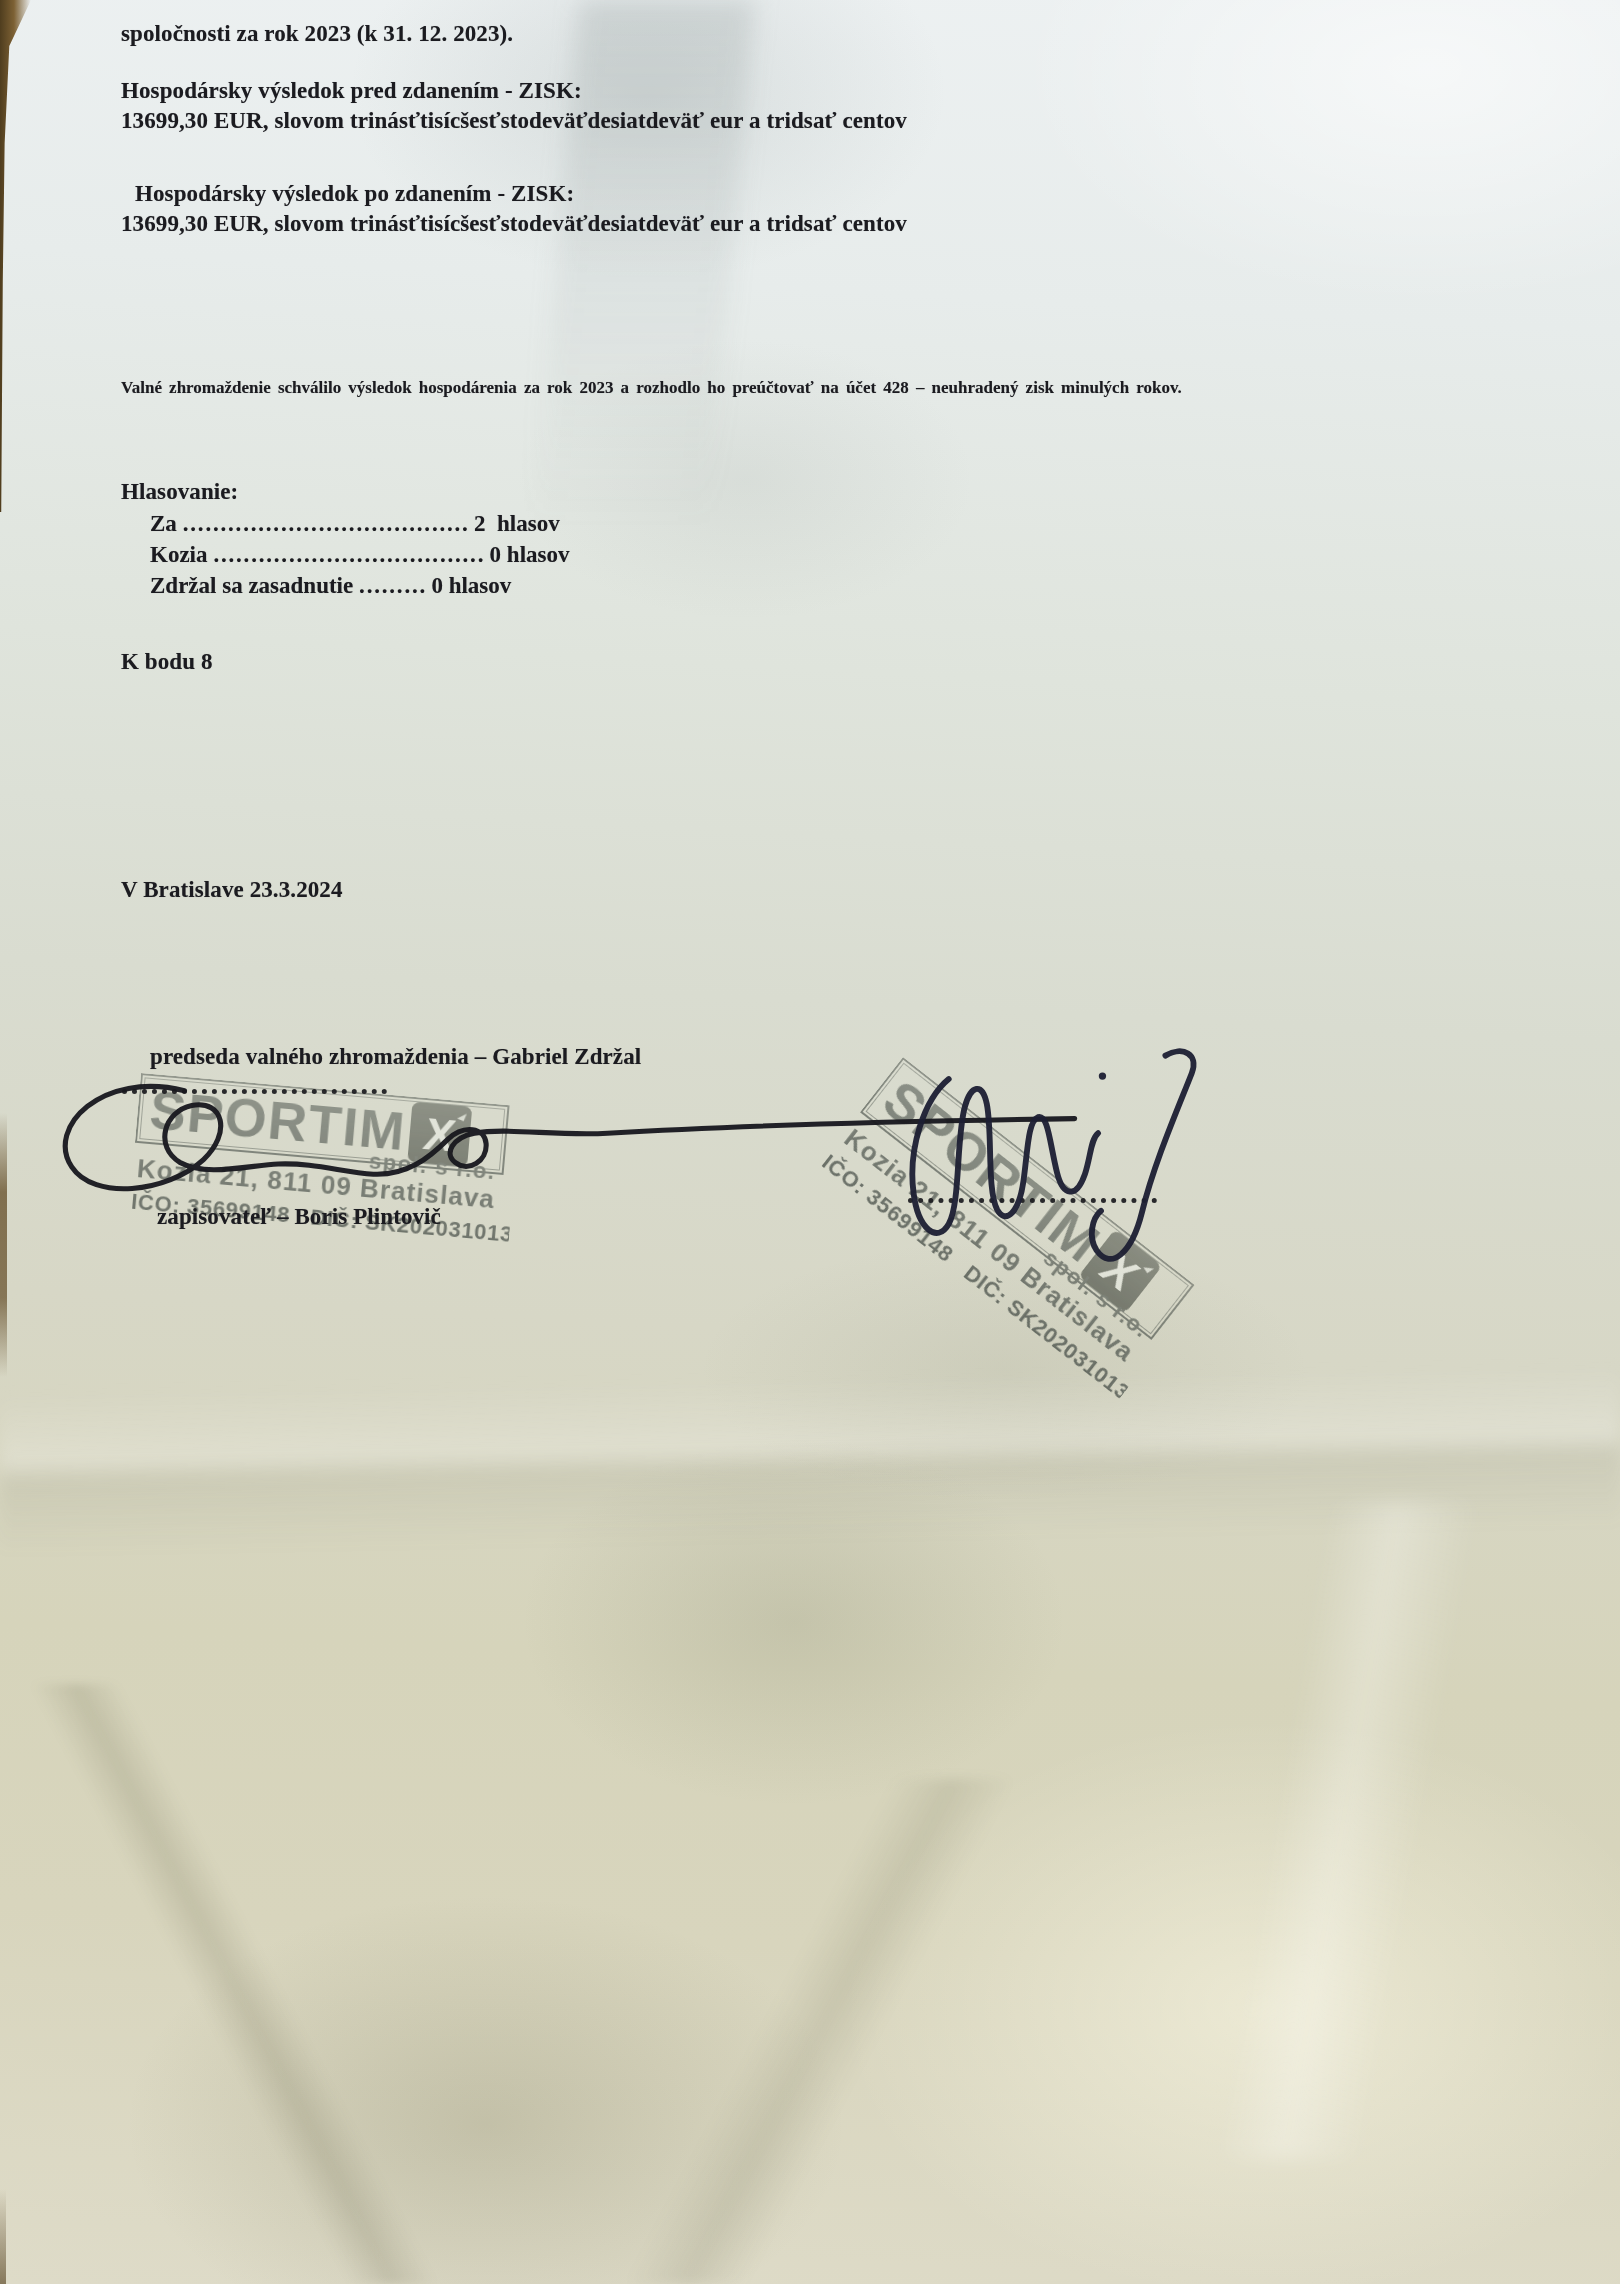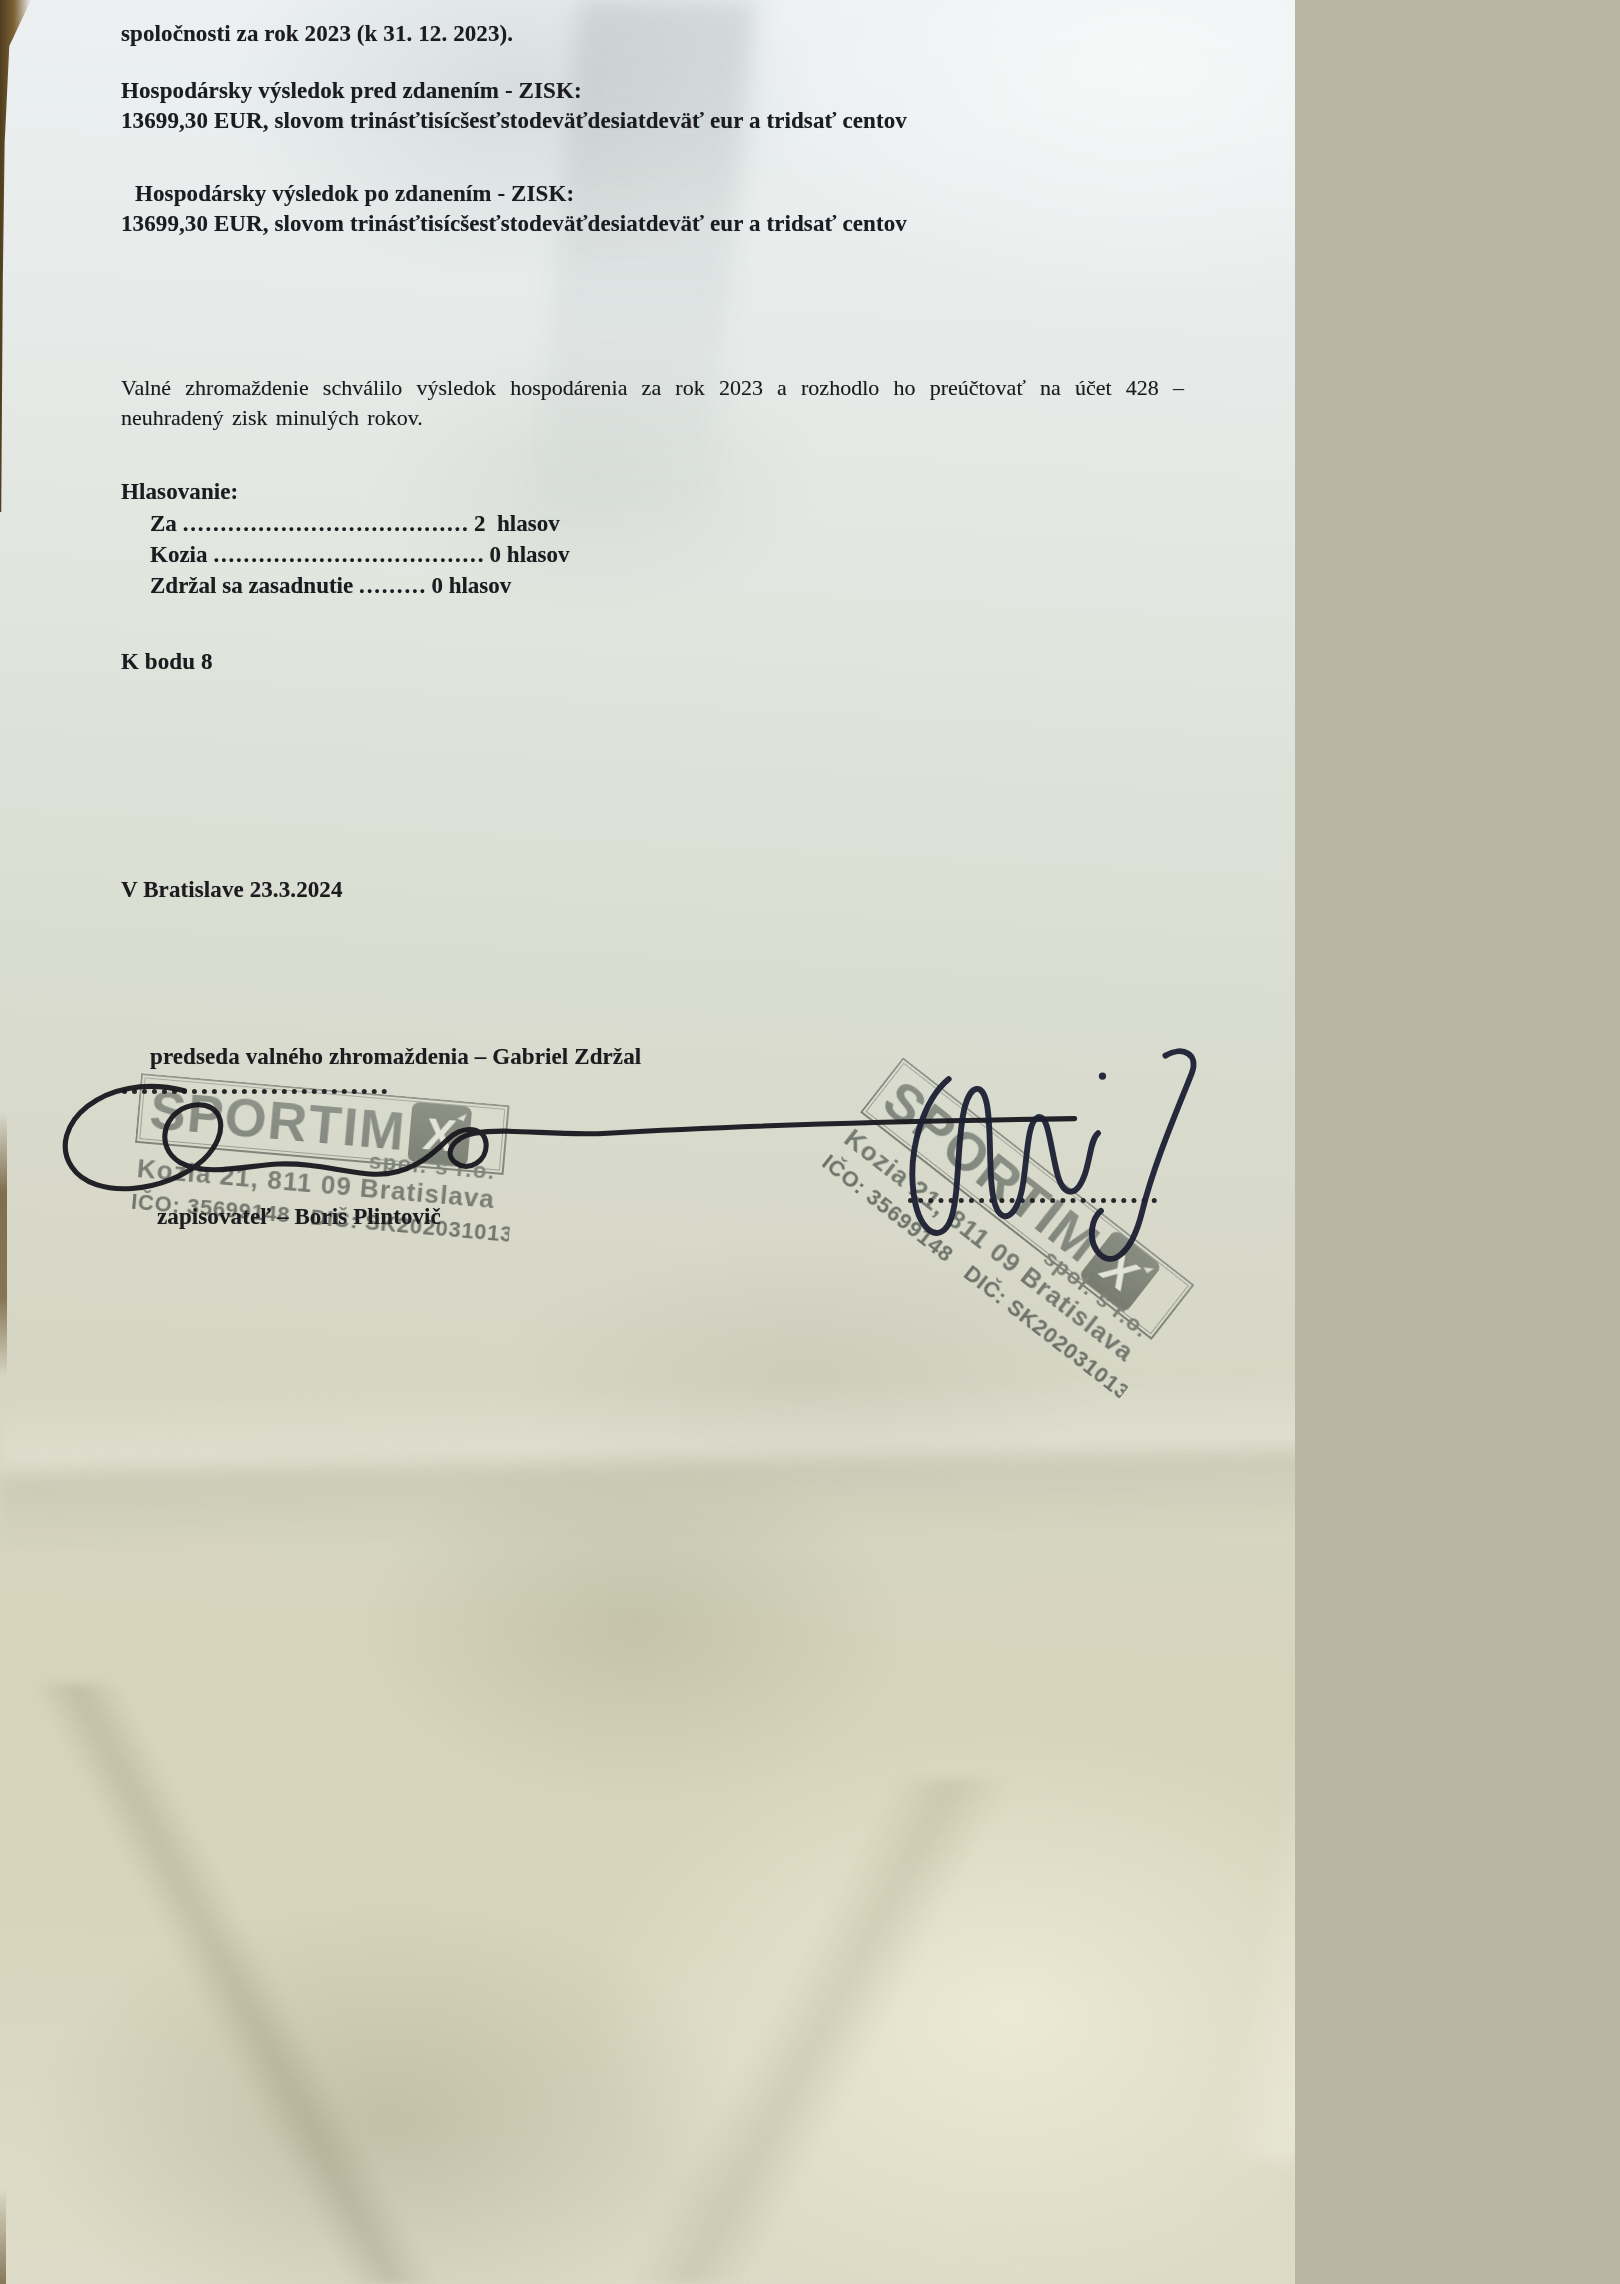--- a/index.html
+++ b/index.html
@@ -1,18 +1,18 @@
 <!DOCTYPE html>
 <html lang="sk" style="font-size:11.7px"><head>
 <meta charset="utf-8">
 <style>
   html,body{margin:0;padding:0;background:#b9b6a5;}
   .page{
     position:relative;
-    width:1295px;height:2284px;
+    width:1620px;height:2284px;
     overflow:hidden;
     font-family:"Liberation Serif","DejaVu Serif",serif;
     color:#1b1b20;
     background:
       radial-gradient(ellipse 659px 381px at 88% 3%, rgba(255,255,255,.55), transparent 62%),
       radial-gradient(ellipse 498px 315px at 40% 4%, rgba(138,150,150,.20), transparent 60%),
       radial-gradient(ellipse 381px 234px at 46% 21%, rgba(150,158,152,.14), transparent 60%),
       radial-gradient(ellipse 769px 527px at 78% 88%, rgba(255,252,233,.50), transparent 55%),
       radial-gradient(ellipse 600px 381px at 30% 93%, rgba(98,96,62,.20), transparent 60%),
       radial-gradient(ellipse 454px 307px at 49% 71%, rgba(104,108,80,.16), transparent 60%),
@@ -34,21 +34,21 @@
   .edge-top-wedge{position:absolute;left:0;top:0;width:31px;height:512px;
     background:linear-gradient(90deg,#4f3d1e,#7d6134 45%,rgba(125,97,52,0));
     clip-path:polygon(0 0,100% 0,30% 9%,15% 28%,9% 55%,4% 100%,0 100%);}
   .edge-mid{position:absolute;left:0;top:1113px;width:6.6px;height:264px;
     background:linear-gradient(180deg,rgba(99,76,38,0),rgba(99,76,38,.75) 30%,rgba(99,76,38,.7) 70%,rgba(99,76,38,0));}
   .edge-bottom{position:absolute;left:0;top:2189px;width:5.9px;height:95px;
     background:linear-gradient(180deg,rgba(99,76,38,0),rgba(88,68,34,.65));}
   
   .t{position:absolute;font-size:23px;font-weight:700;letter-spacing:0.1px;
      text-shadow:0 0 0.7px rgba(22,22,24,.35);white-space:nowrap;}
-  .para{position:absolute;font-size:22px;font-weight:400;width:1063px;
+  .para{position:absolute;font-size:17px;font-weight:700;width:1063px;
      line-height:30px;text-align:justify;word-spacing:2.9px;white-space:normal;
      text-shadow:0 0 0.7px rgba(22,22,24,.35);}
   .votes{position:absolute;left:150px;top:511px;}
   .vote-row{display:flex;height:31px;align-items:flex-start;font-size:23px;font-weight:700;
      text-shadow:0 0 0.7px rgba(22,22,24,.35);}
   .vote-dots{letter-spacing:1.8px;margin:0 4.4px 0 5.9px;}
   
   .dotline{position:absolute;height:0;border-top:5.1px dotted #1b1b1f;opacity:.92;z-index:6;}
   .dotline.left{left:122px;top:1089px;width:265px;}
   .dotline.right{left:908px;top:1198px;width:249px;}

